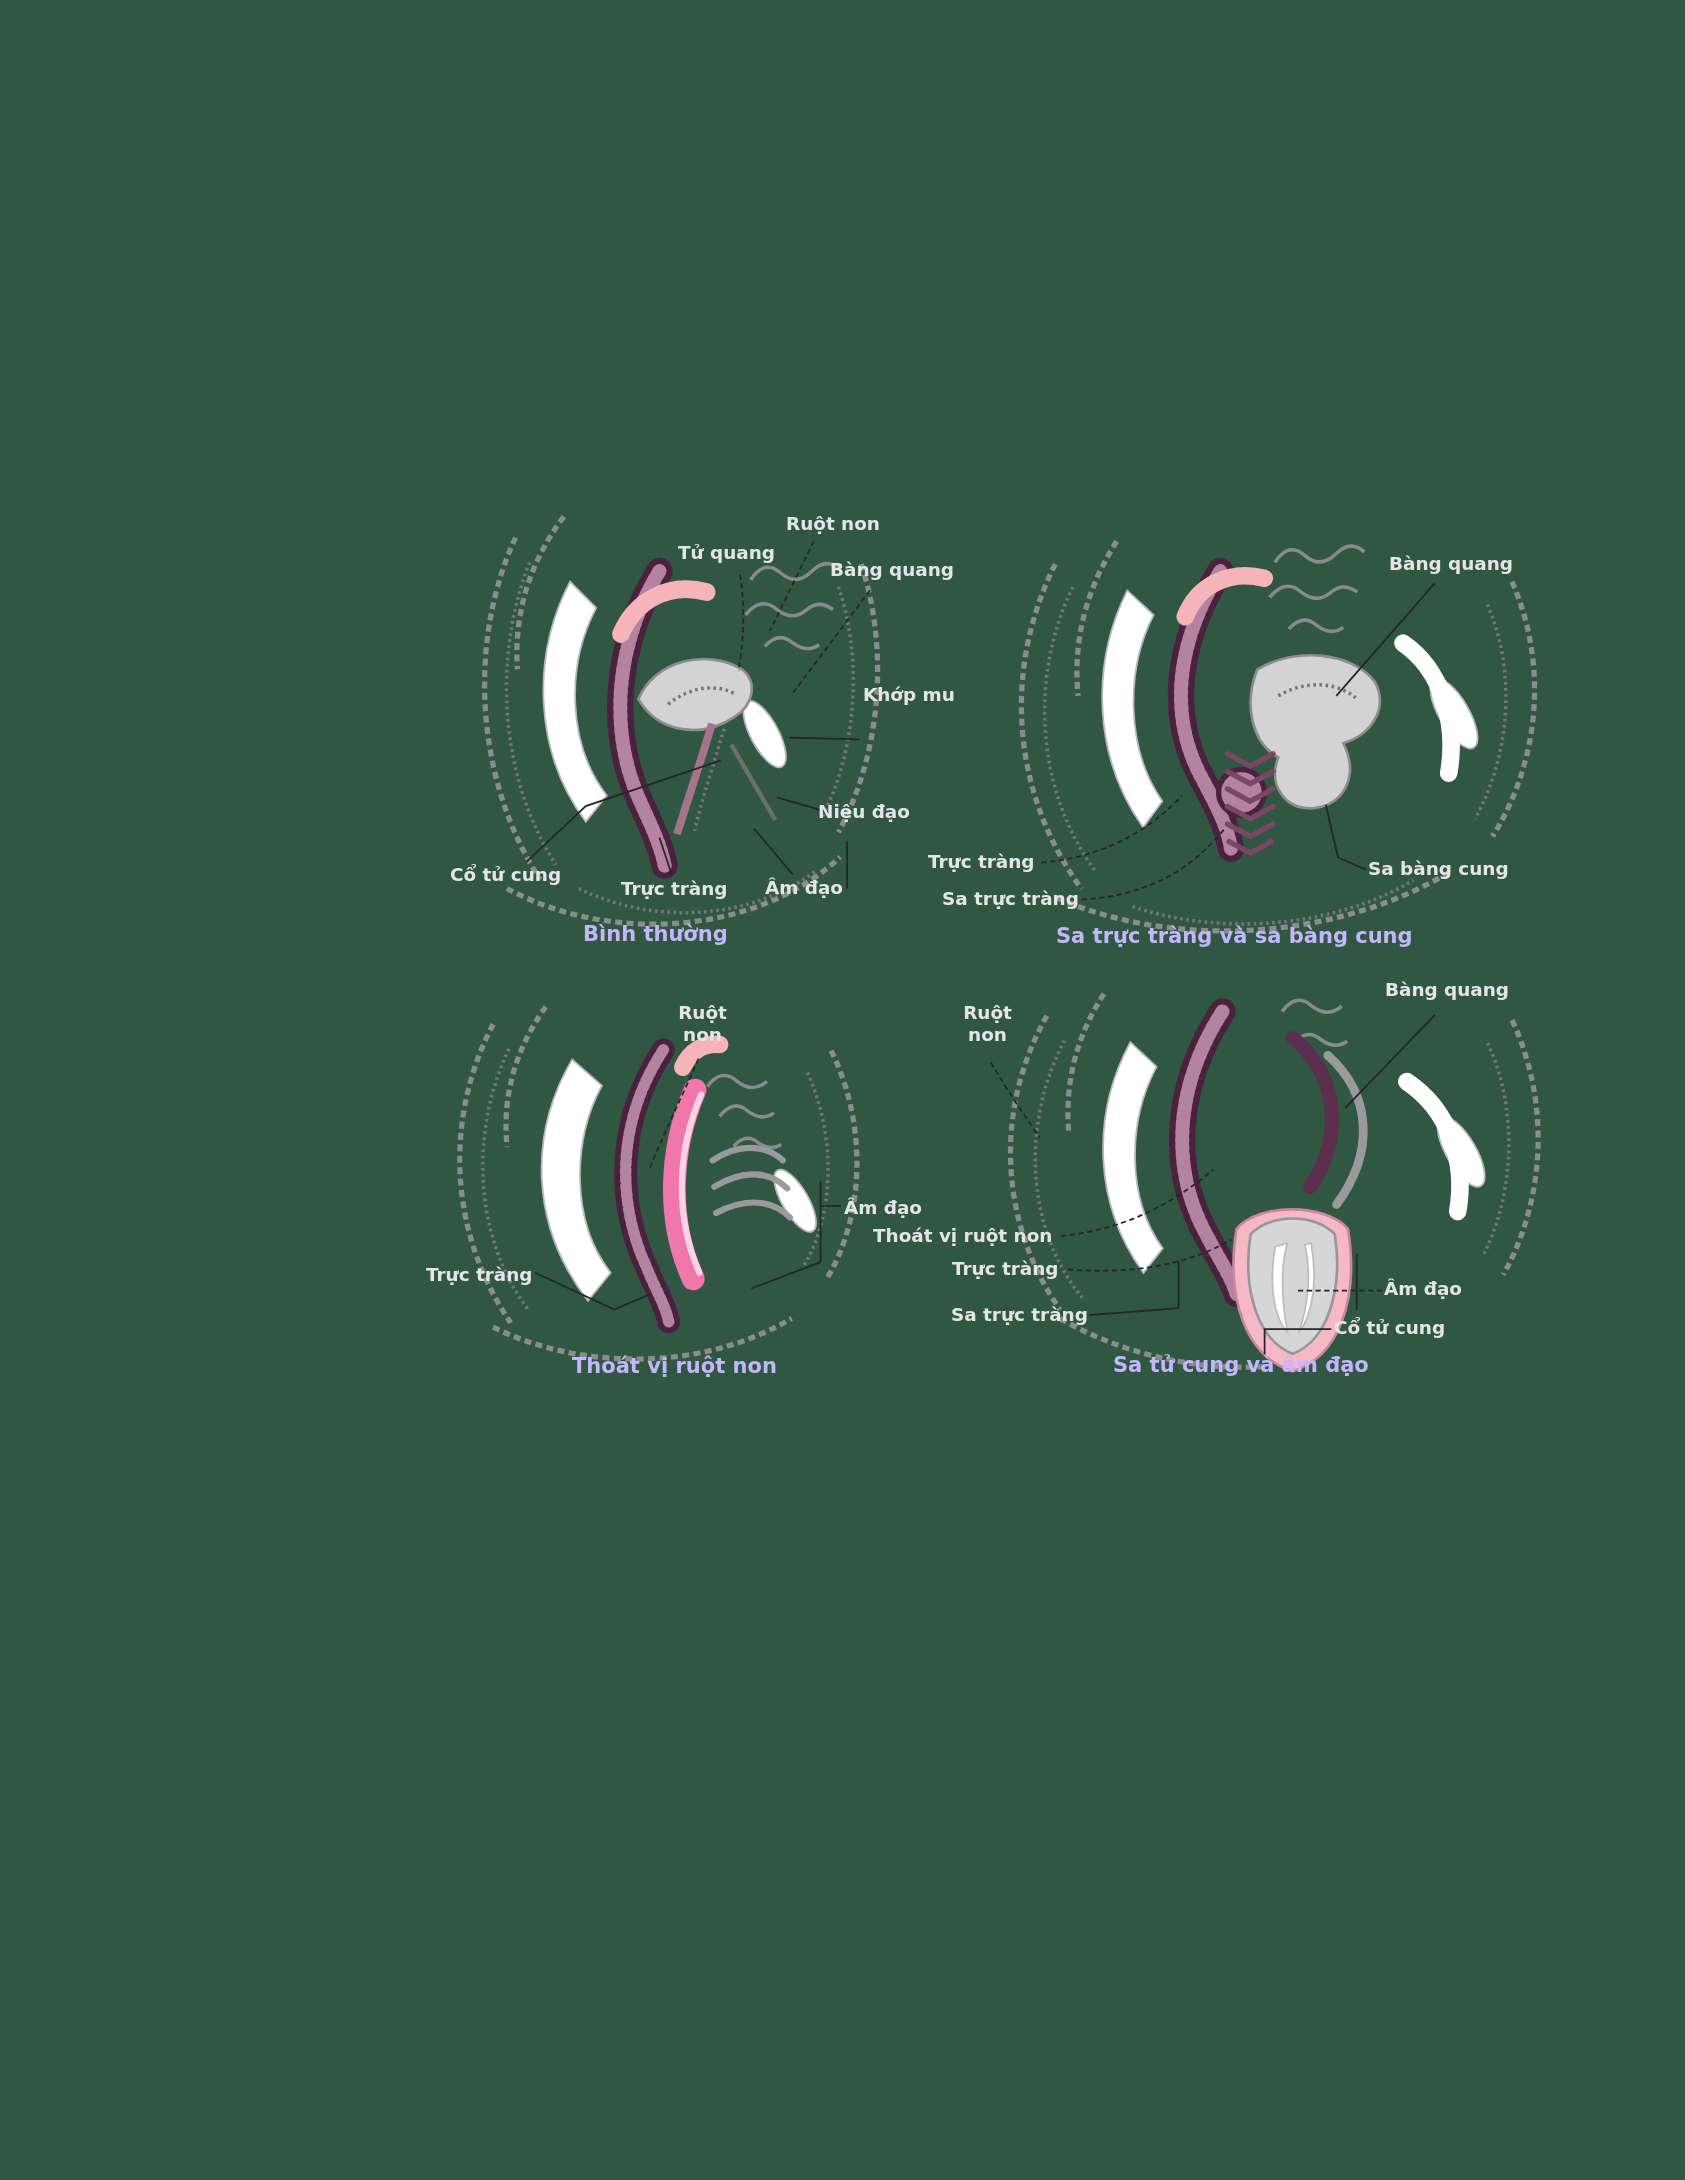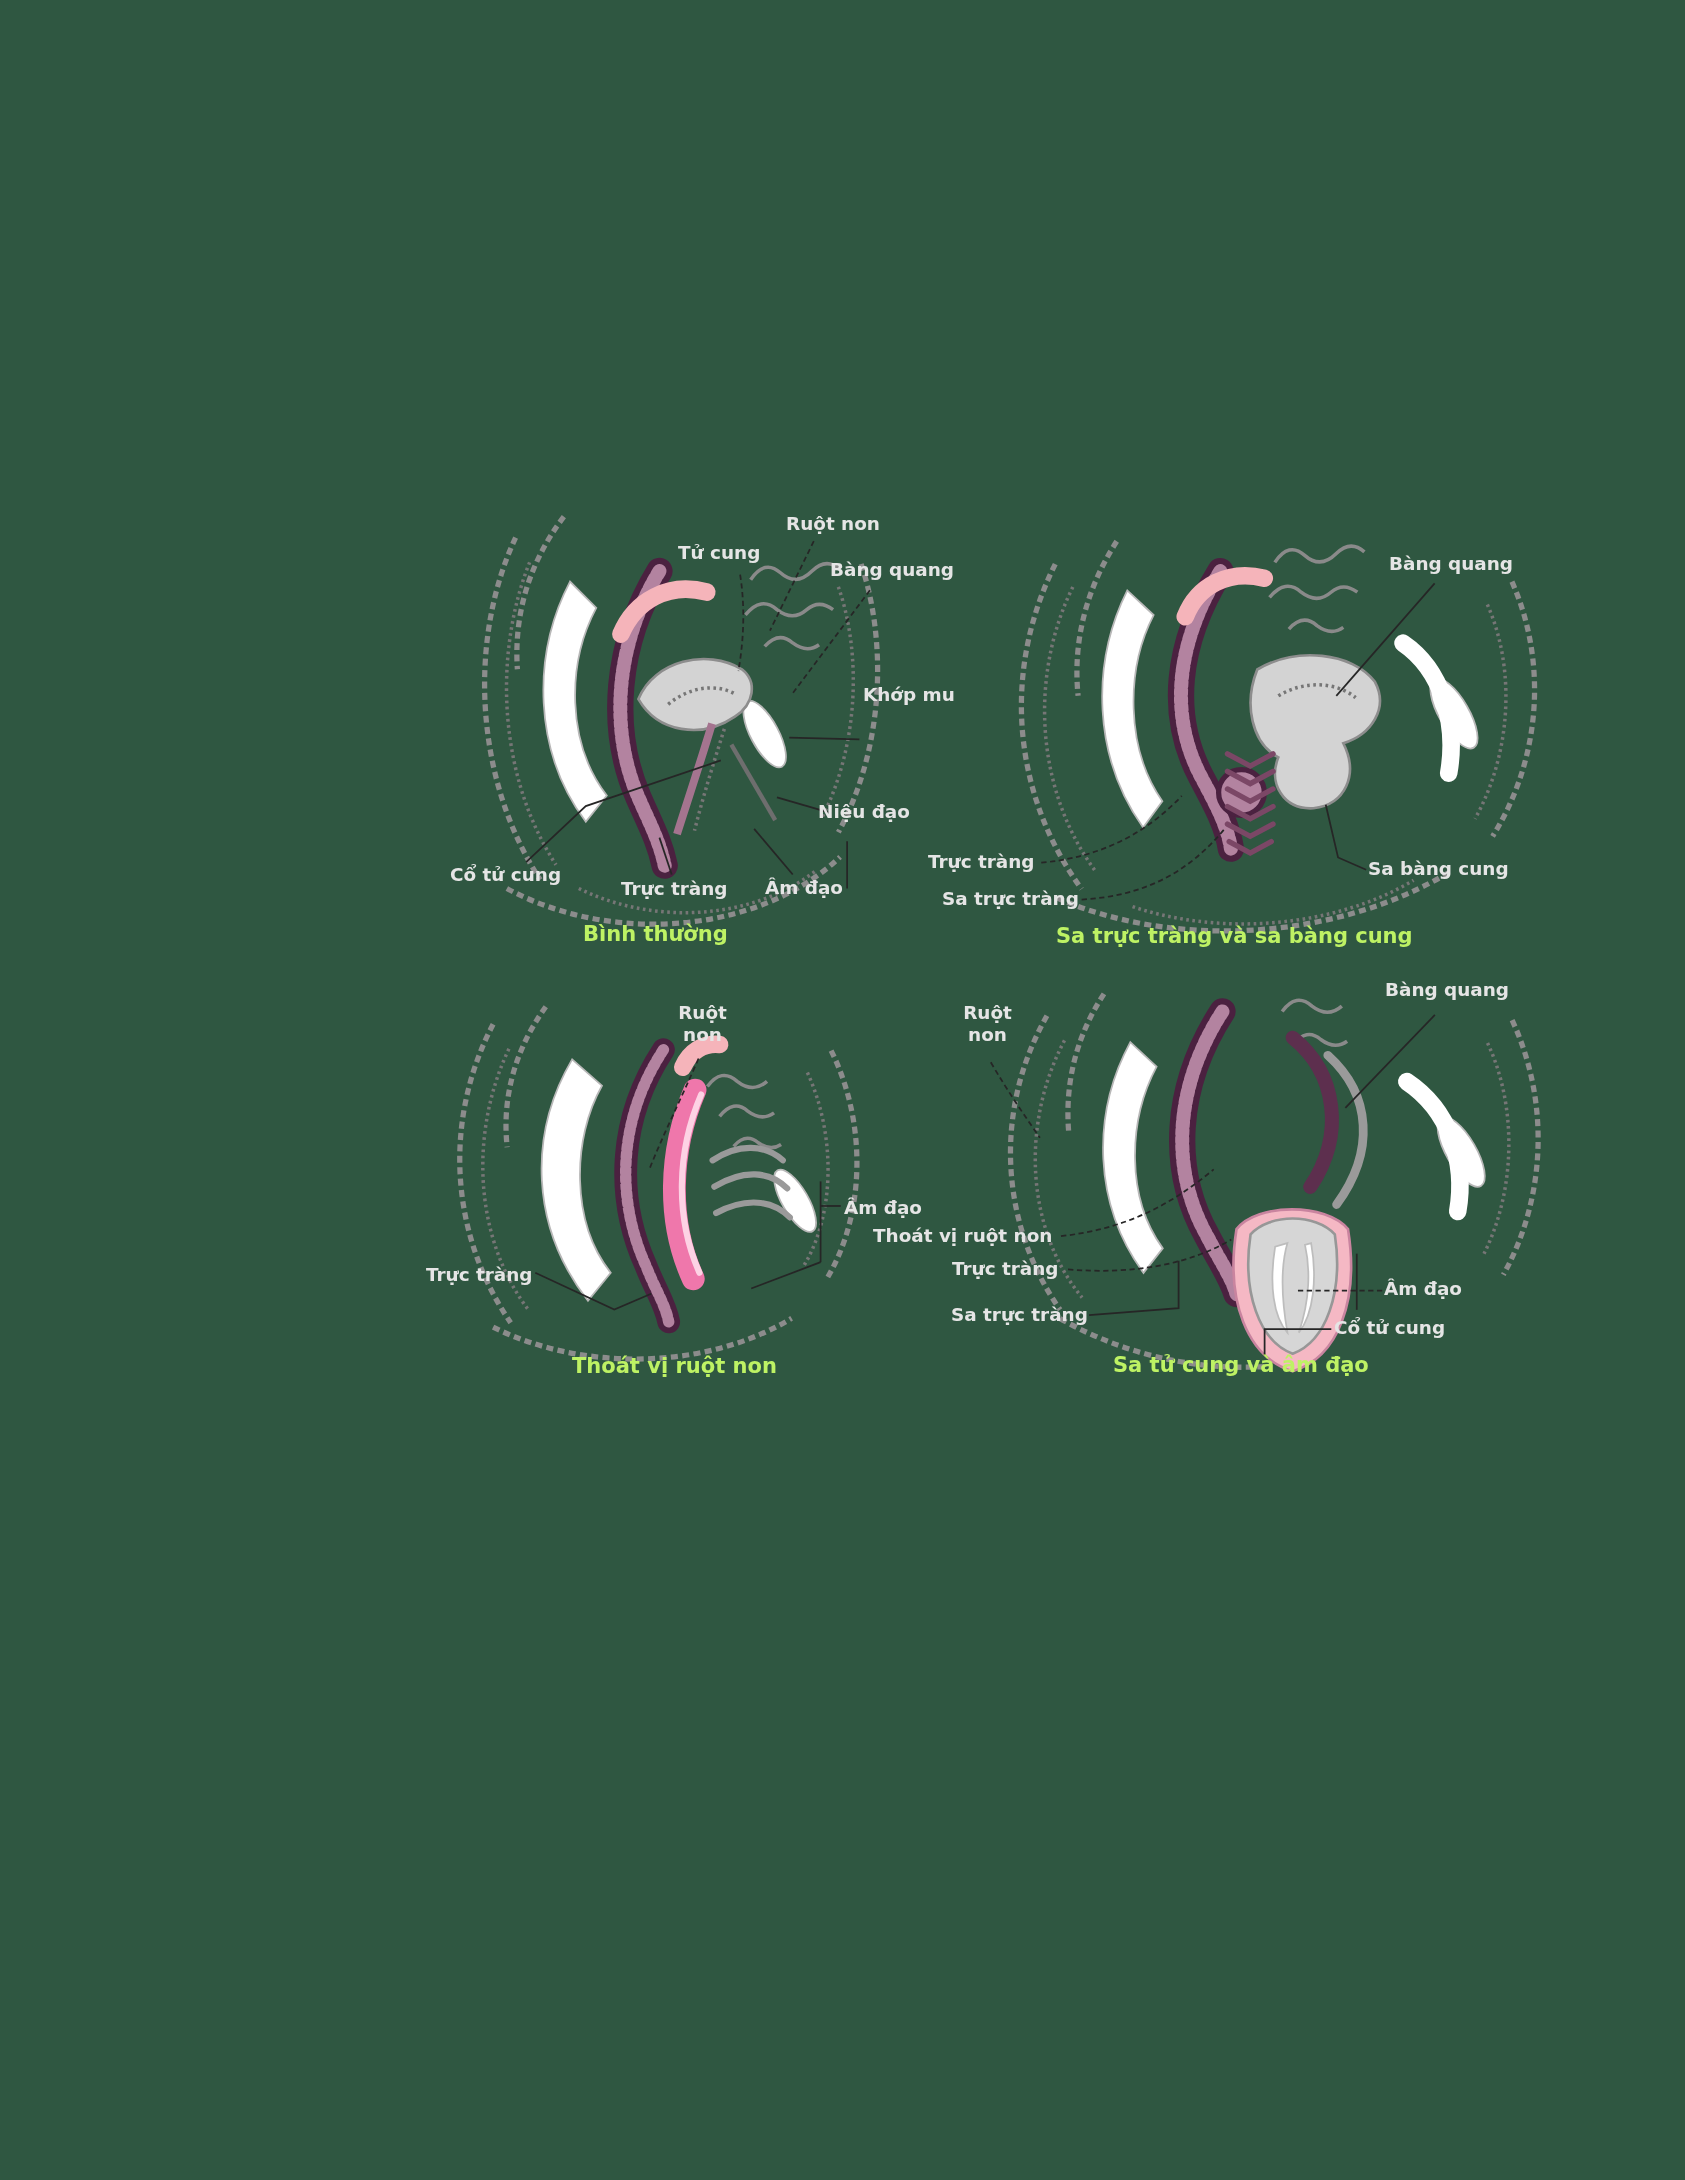--- a/index.html
+++ b/index.html
@@ -15,21 +15,21 @@
     position:absolute;
     color:#e5e5e5;
     font-size:18.4px;
     font-weight:bold;
     line-height:1.2;
     white-space:nowrap;
   }
   .lbl.two{white-space:normal;text-align:center;}
   .cap{
     position:absolute;
-    color:#bef264;
+    color:#c4b5fd;
     font-size:21px;
     font-weight:bold;
     white-space:nowrap;
   }
   
   .h1{fill:none;stroke:#8c8c8c;stroke-width:6;stroke-dasharray:8 5;}
   .h2{fill:none;stroke:#767676;stroke-width:4;stroke-dasharray:3 4;}
   .bone{fill:#ffffff;stroke:#b8b8b8;stroke-width:2;}
   .ro{fill:none;stroke:#4b2140;stroke-width:30;stroke-linecap:round;}
   .ri{fill:none;stroke:#b383a0;stroke-width:16;stroke-dasharray:5 4;stroke-linecap:round;}
@@ -164,21 +164,21 @@
   <path class="lead" d="M1634 1156 L1532 1262"></path>
   <path class="leadd" d="M1208 1408 C1282 1400 1334 1372 1382 1332"></path>
   <path class="leadd" d="M1216 1446 C1292 1452 1354 1440 1402 1412"></path>
   <path class="lead" d="M1240 1498 L1342 1490 L1342 1436"></path>
   <path class="lead" d="M1545 1428 L1545 1492"></path>
   <path class="leadd" d="M1574 1470 L1478 1470"></path>
   <path class="lead" d="M1516 1514 L1440 1514 L1440 1544"></path>
 </svg>
 
 <div class="lbl" style="left:786px;top:513px">Ruột non</div>
-<div class="lbl" style="left:678px;top:542px">Tử cung</div>
+<div class="lbl" style="left:678px;top:542px">Tử quang</div>
 <div class="lbl" style="left:830px;top:559px">Bàng quang</div>
 <div class="lbl" style="left:863px;top:684px">Khớp mu</div>
 <div class="lbl" style="left:818px;top:801px">Niệu đạo</div>
 <div class="lbl" style="left:450px;top:864px">Cổ tử cung</div>
 <div class="lbl" style="left:621px;top:878px">Trực tràng</div>
 <div class="lbl" style="left:765px;top:877px">Âm đạo</div>
 <div class="cap" style="left:583px;top:922px">Bình thường</div>
 
 <div class="lbl" style="left:1389px;top:553px">Bàng quang</div>
 <div class="lbl" style="left:928px;top:851px">Trực tràng</div>

